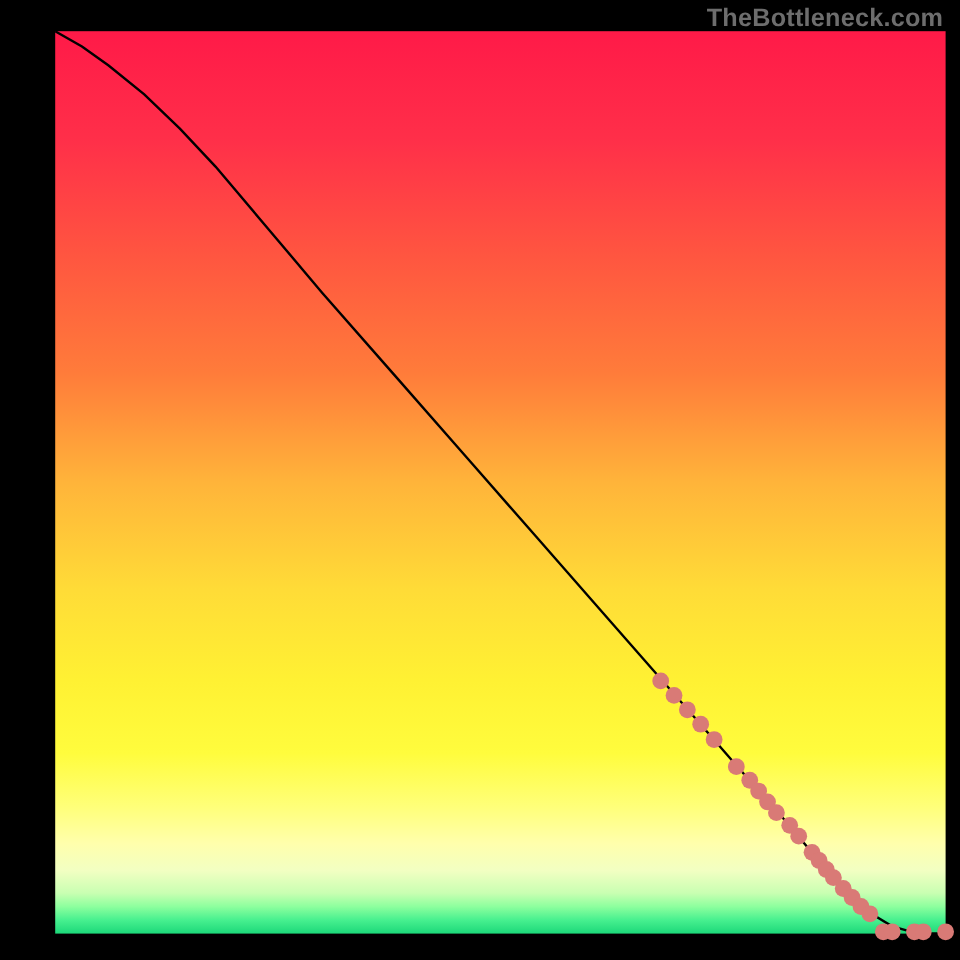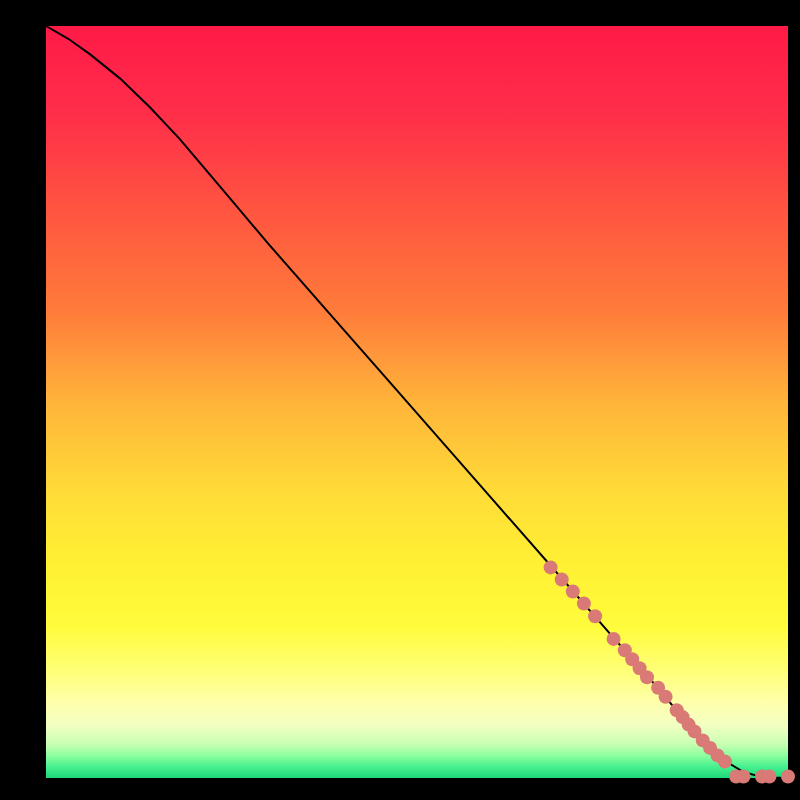--- a/index.html
+++ b/index.html
@@ -31,20 +31,21 @@
   svg.plot {
     position: absolute;
     top: 0;
     left: 0;
   }
 </style>
 </head>
 <body>
 
 <div class="stage">
+  <div class="watermark">TheBottleneck.com</div>
 
   <svg class="plot" width="800" height="800" viewBox="0 0 800 800">
     <defs>
       <linearGradient id="bg-grad" x1="0" y1="0" x2="0" y2="1">
       <stop offset="0.00%" stop-color="#ff1a48"></stop>
           <stop offset="12.00%" stop-color="#ff2f49"></stop>
           <stop offset="25.00%" stop-color="#ff5640"></stop>
           <stop offset="38.00%" stop-color="#ff7c3a"></stop>
           <stop offset="50.00%" stop-color="#ffb43a"></stop>
           <stop offset="62.00%" stop-color="#ffdc37"></stop>

